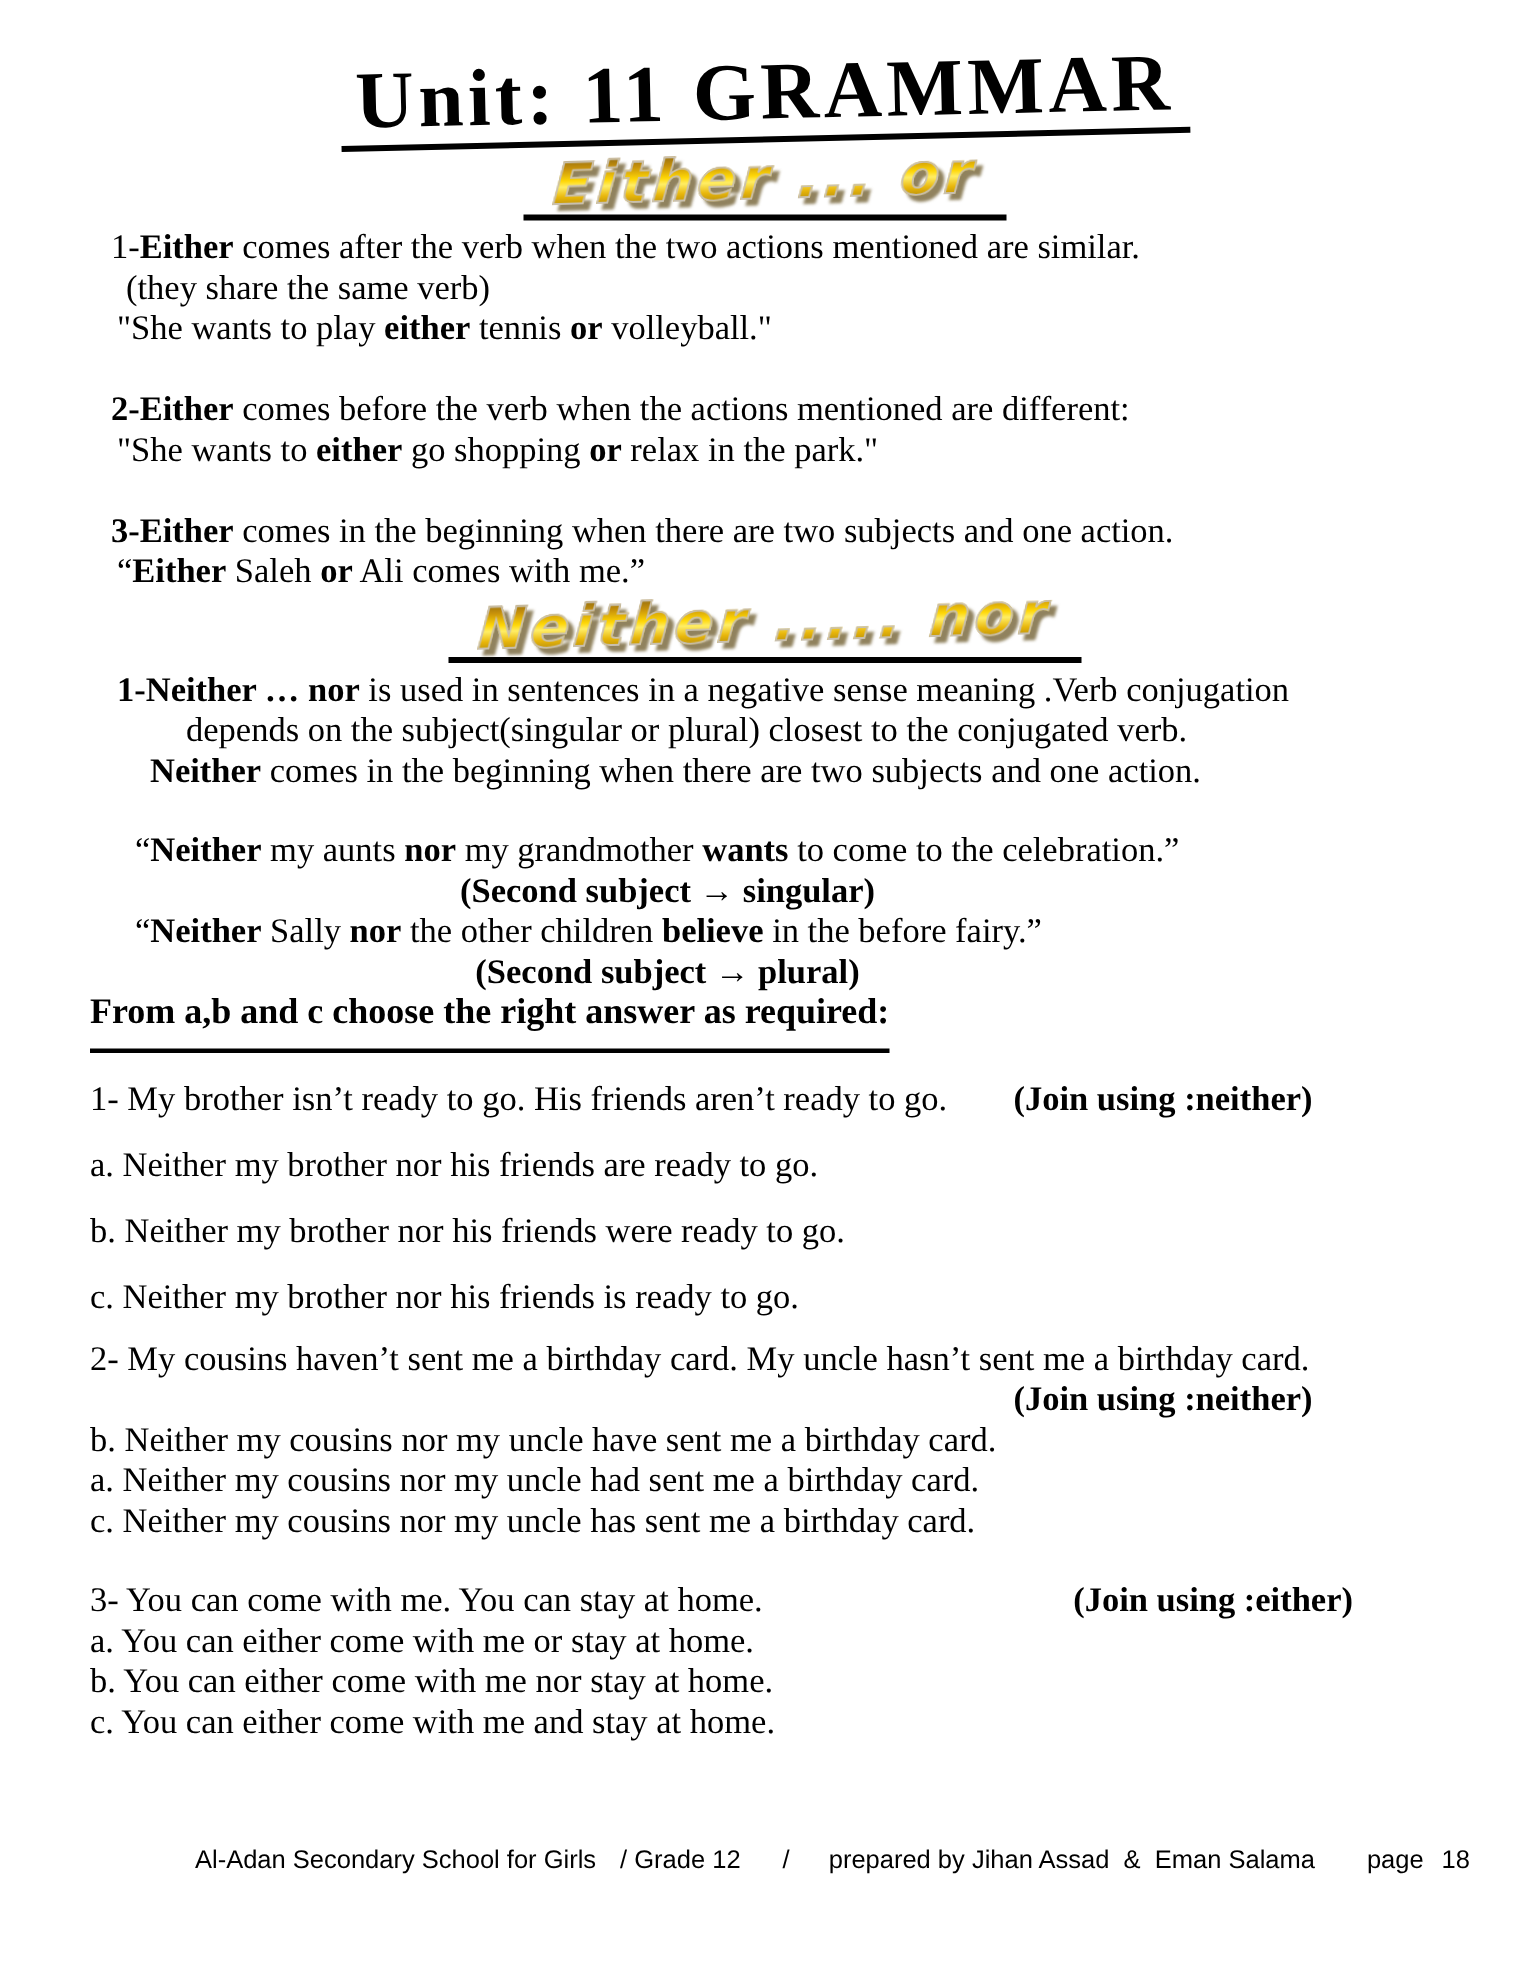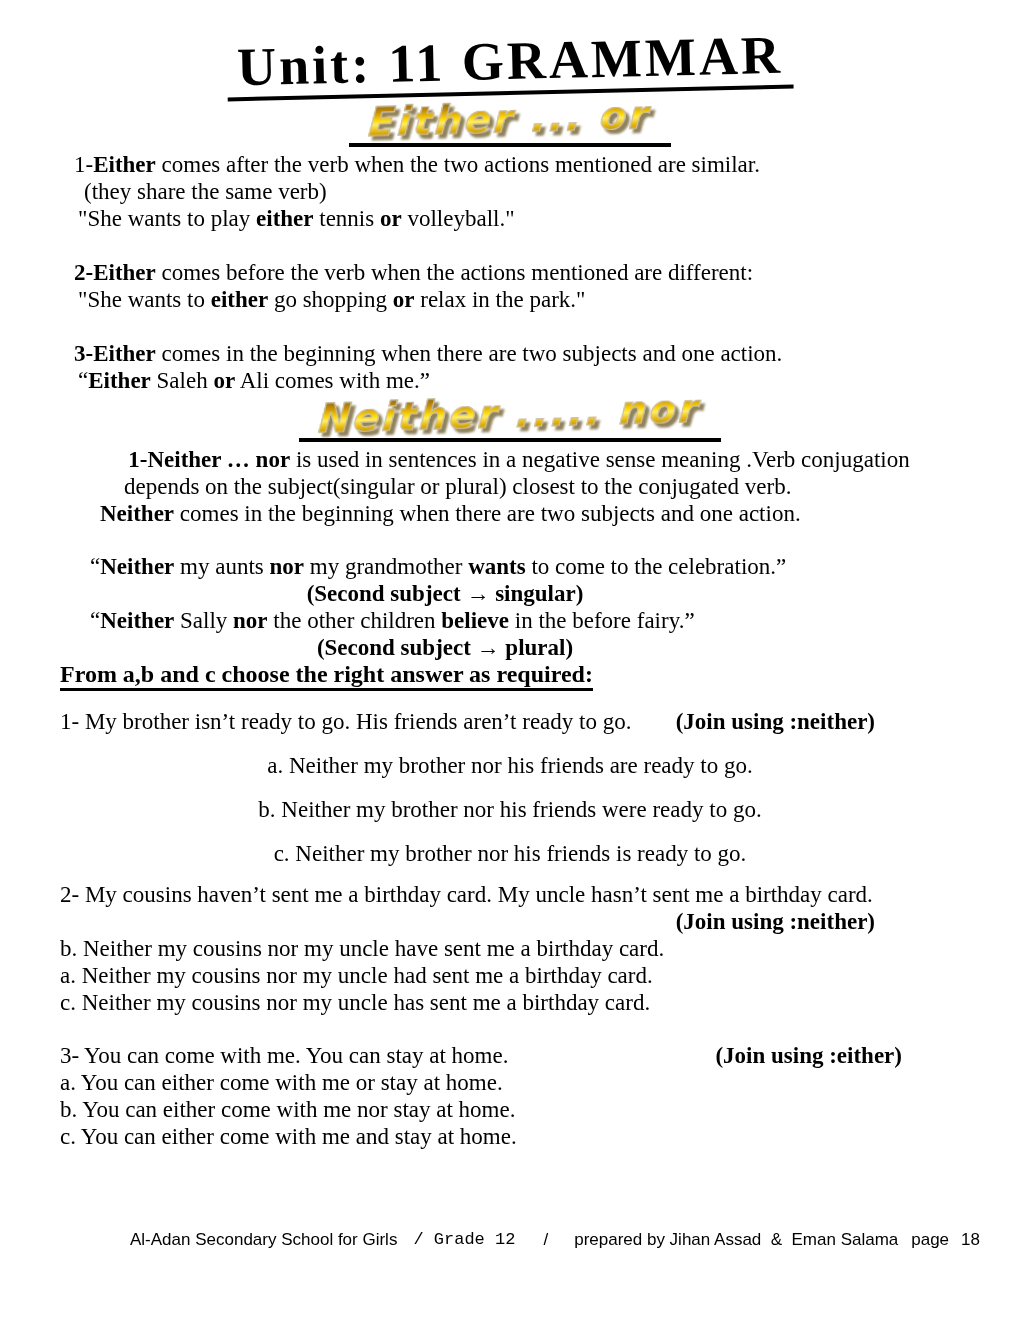--- a/index.html
+++ b/index.html
@@ -30,42 +30,42 @@
   .para { margin:0; }
   .mb-gap { margin-bottom:27px; }
   .mb-gap-sm { margin-bottom:26px; }
   .line { white-space:pre-wrap; }
   .line.center { text-align:center; }
   .examples { padding-right:130px; }
   
   .exercise-heading-wrap { margin:0; }
   .exercise-heading {
     display:inline-block; font-weight:bold; font-size:24px; line-height:25px;
-    border-bottom:3px solid #000; padding-bottom:1px;
+    border-bottom:3px solid #000; padding-bottom:11px;
   }
   .q-block { margin:0; }
   .q1 { margin-top:17px; }
   .q2 { margin-top:14px; }
   .q3 { margin-top:26px; }
   .stem-row { display:flex; align-items:baseline; }
   .stem { white-space:pre-wrap; }
   .join { font-weight:bold; white-space:nowrap; }
   .join-push1 { margin-left:auto; margin-right:85px; }
   .join-push3 { margin-left:auto; margin-right:58px; }
   .join-right-line { text-align:right; padding-right:85px; }
   .option-line { white-space:pre-wrap; }
-  .opts-spaced .option-line { margin-top:17px;text-align:center; }
+  .opts-spaced .option-line { margin-top:17px; }
   
   .footer {
     position:absolute; top:1228px; left:130px; right:40px;
     display:flex; align-items:flex-start;
     font-family:"Liberation Sans", sans-serif; font-size:17px; line-height:24px;
     white-space:pre-wrap;
   }
-  .footer .f-grade { margin-left:16px;font-family:Liberation Mono, monospace; }
+  .footer .f-grade { margin-left:16px; }
   .footer .f-slash { margin-left:28px; }
   .footer .f-prepared { margin-left:26px; }
   .footer .f-page { margin-left:auto; }
   .footer .f-pagenum { margin-left:12px; }
   b { font-weight:bold; }
 </style>
 </head>
 <body>
 
 <div class="page">
@@ -90,21 +90,21 @@
   <section class="para">
       <div class="line" style="padding-left: 14px;"><b>3-Either</b><span> comes in the beginning when there are two subjects and one action.</span></div>
       <div class="line" style="padding-left: 18px;"><span>“</span><b>Either</b><span> Saleh </span><b>or</b><span> Ali comes with me.”</span></div>
     </section>
 
   <div class="wordart-wrap">
     <span class="wordart-underline"><span class="wordart">Neither ..... nor</span></span>
   </div>
 
   <section class="para mb-gap-sm">
-      <div class="line" style="padding-left: 18px; text-align: center;"><b>1-Neither … nor</b><span> is used in sentences in a negative sense meaning .Verb conjugation</span></div>
+      <div class="line" style="padding-left: 18px;"><b>1-Neither … nor</b><span> is used in sentences in a negative sense meaning .Verb conjugation</span></div>
       <div class="line" style="padding-left: 64px;"><span>depends on the subject(singular or plural) closest to the conjugated verb.</span></div>
       <div class="line" style="padding-left: 40px;"><b>Neither</b><span> comes in the beginning when there are two subjects and one action.</span></div>
     </section>
   <section class="para examples">
       <div class="line" style="padding-left: 30px;"><span>“</span><b>Neither</b><span> my aunts </span><b>nor</b><span> my grandmother </span><b>wants</b><span> to come to the celebration.”</span></div>
       <div class="line center"><b>(Second subject → singular)</b></div>
       <div class="line" style="padding-left: 30px;"><span>“</span><b>Neither</b><span> Sally </span><b>nor</b><span> the other children </span><b>believe</b><span> in the before fairy.”</span></div>
       <div class="line center"><b>(Second subject → plural)</b></div>
     </section>
 

